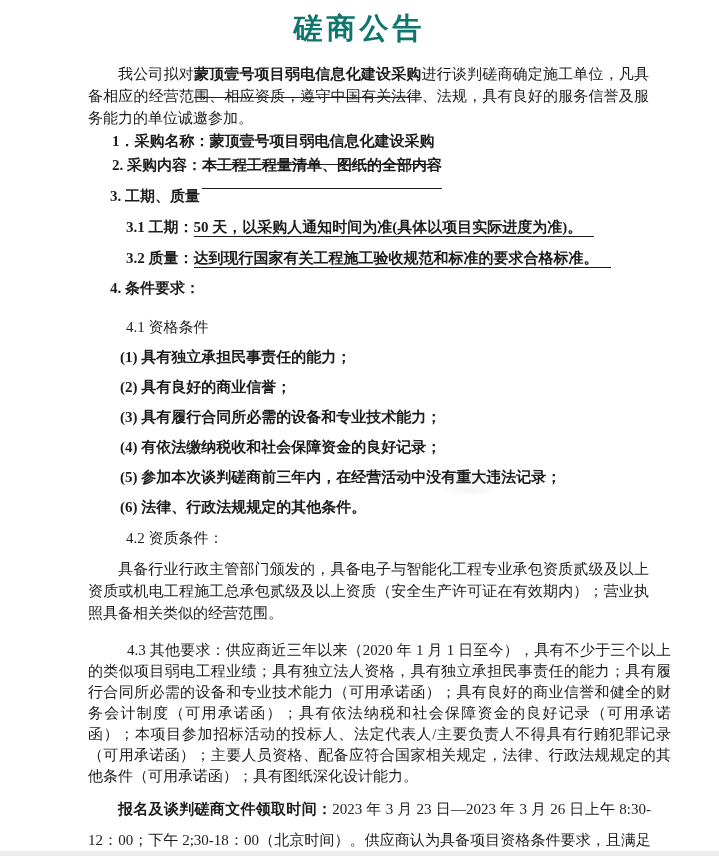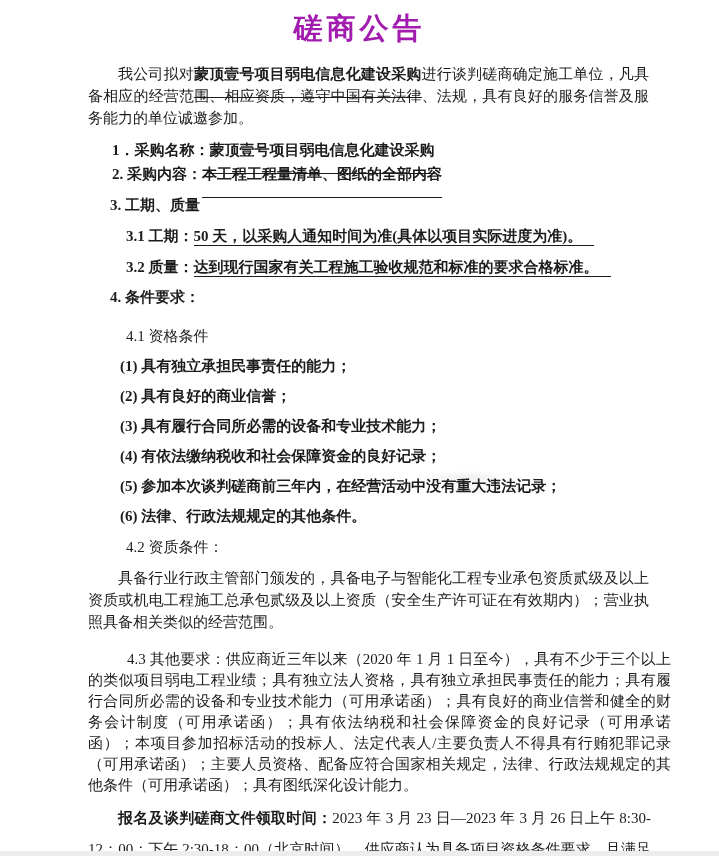--- a/index.html
+++ b/index.html
@@ -15,30 +15,30 @@
   .b{font-weight:bold;}
   .u{border-bottom:1.4px solid #1c1c1c;padding-bottom:15px;}
   .u-ext{border-bottom:1.4px solid #1c1c1c;padding-bottom:1px;padding-right:12px;}
   h1.title{
     margin:10px 0 0 0;
     text-align:center;
     font-size:29px;
     line-height:36px;
     font-weight:bold;
     letter-spacing:4px;
-    color:#a21caf;
+    color:#0f766e;
   }
   p.intro{
     margin:17px 70px 0 88px;
     text-indent:2em;
     line-height:22px;
     text-align:justify;
   }
   .item{margin:0 70px 0 112px;line-height:24px;}
-  .item.first{margin-top:9px;}
+  .item.first{}
   .sec-head{margin:8px 70px 0 110px;line-height:22px;font-weight:bold;}
   .sub{margin:9px 60px 0 126px;line-height:22px;}
   .sub41{margin:17px 70px 0 126px;line-height:22px;}
   .qual{margin:9px 70px 0 120px;line-height:21px;font-weight:bold;}
   p.body-para{
     margin:9px 70px 16px 88px;
     text-indent:2em;
     line-height:22px;
     text-align:justify;
   }

